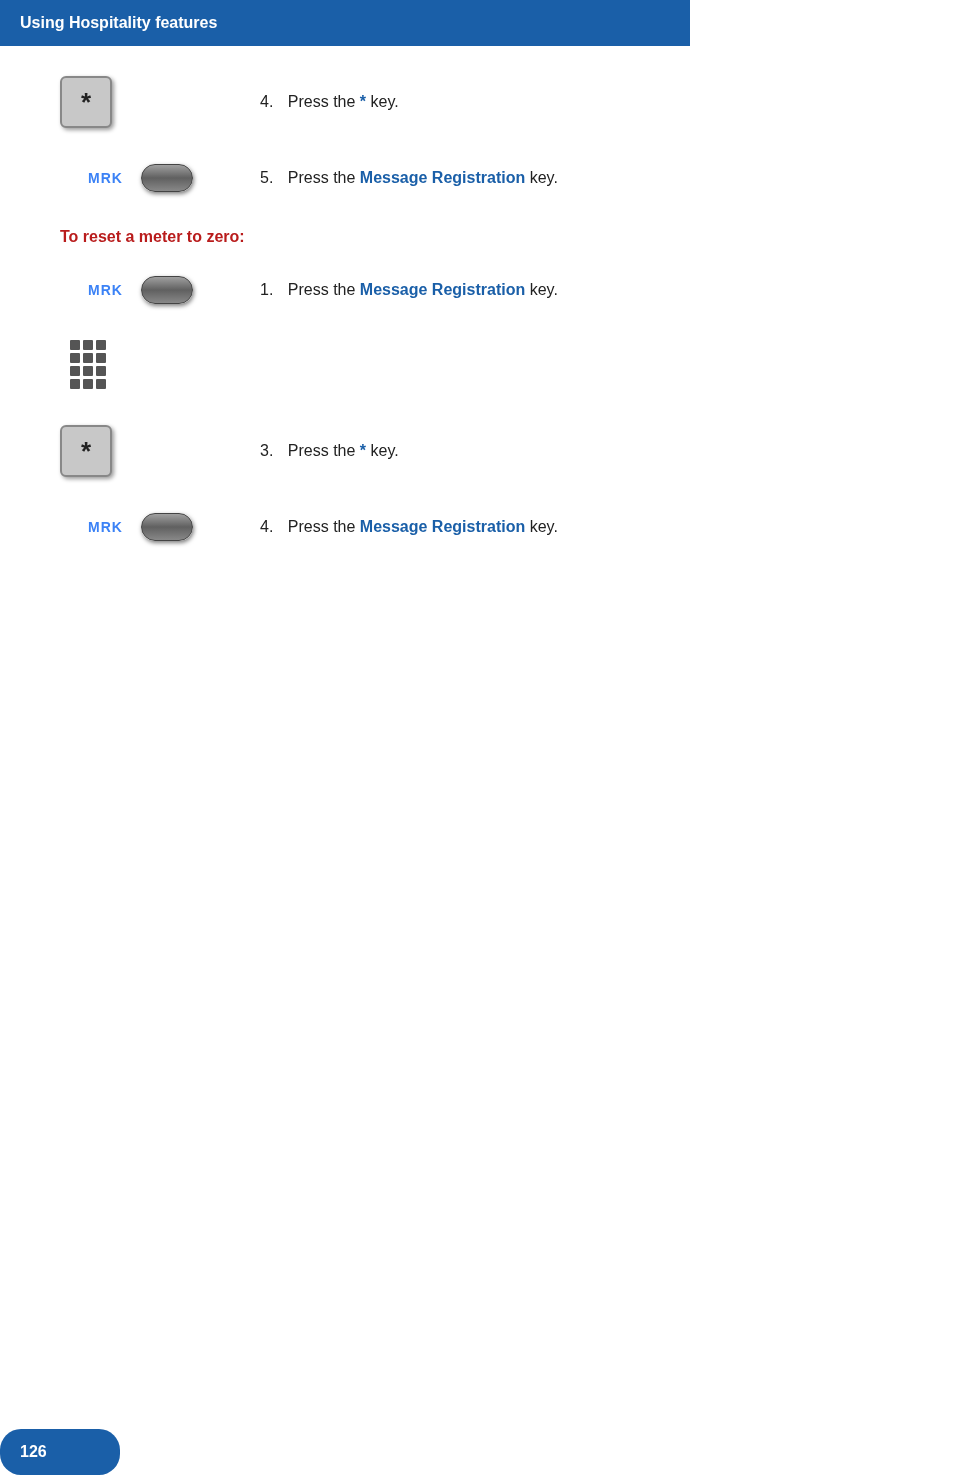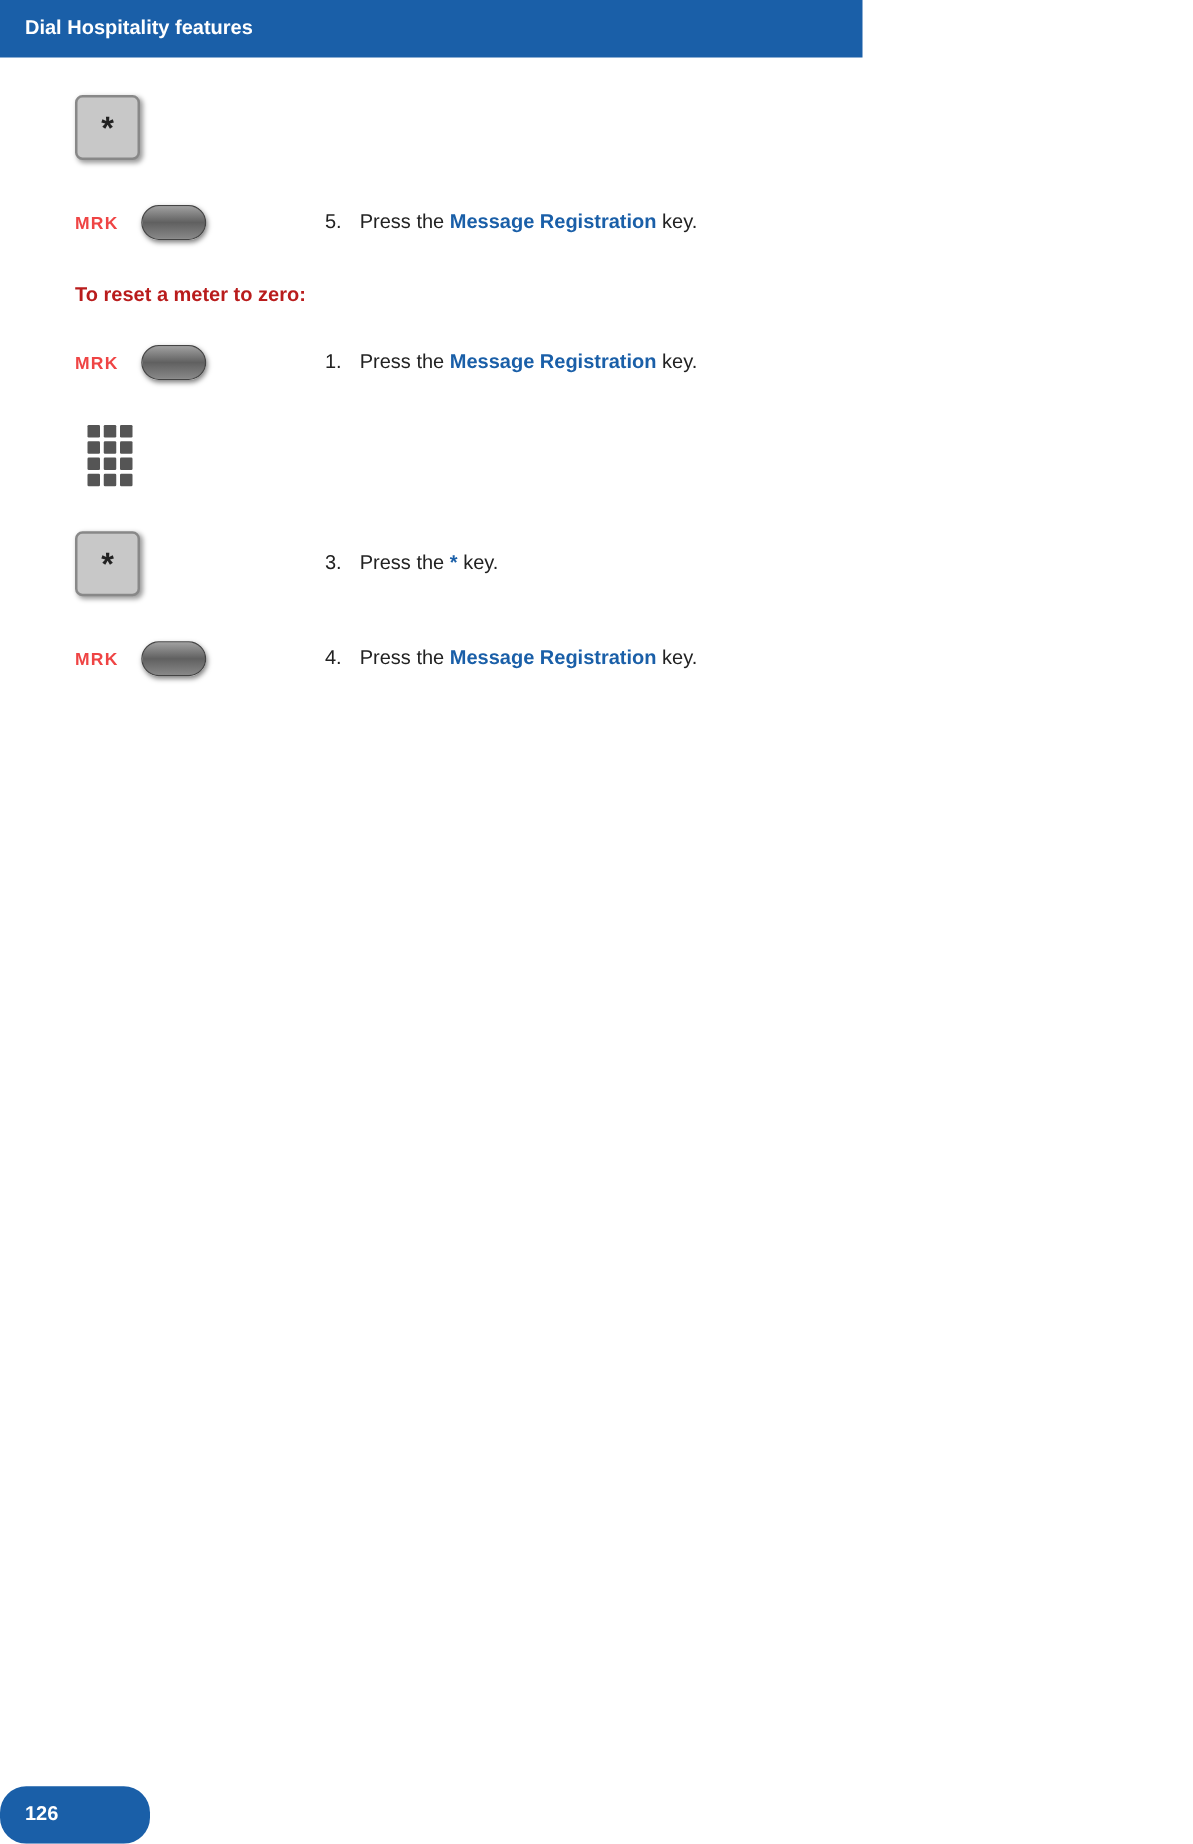--- a/index.html
+++ b/index.html
@@ -74,23 +74,24 @@
       font-size: 26px;
       font-weight: bold;
       color: #222;
       box-shadow: 2px 2px 4px rgba(0,0,0,0.4);
     }
 
     
     .mrk-label {
       font-size: 14px;
       font-weight: bold;
-      color: #ef4444;
+      color: #3b82f6;
       letter-spacing: 1px;
       margin-right: 6px;
+      margin-left: 28px;
     }
 
     
     .oval-btn {
       width: 52px;
       height: 28px;
       background: linear-gradient(180deg, #a0a0a0 0%, #606060 50%, #888 100%);
       border-radius: 14px;
       border: 1px solid #444;
       box-shadow: 1px 2px 4px rgba(0,0,0,0.5);
@@ -145,28 +146,32 @@
     .page-footer span {
       color: #ffffff;
       font-weight: bold;
       font-size: 16px;
     }
   </style>
 </head>
 <body>
 
 <div class="header-bar">
-  <span>Dial Hospitality features</span>
+  <span>Using Hospitality features</span>
 </div>
 
 <div class="content">
 
   <div class="step-row">
     <div class="step-icon">
       <div class="key-star">*</div>
+    </div>
+    <div class="step-text">
+      <span class="step-number">4.</span>
+      Press the <span class="blue-star">*</span> key.
     </div>
   </div>
 
   <div class="step-row">
     <div class="step-icon">
       <span class="mrk-label">MRK</span>
       <div class="oval-btn"></div>
     </div>
     <div class="step-text">
       <span class="step-number">5.</span>

